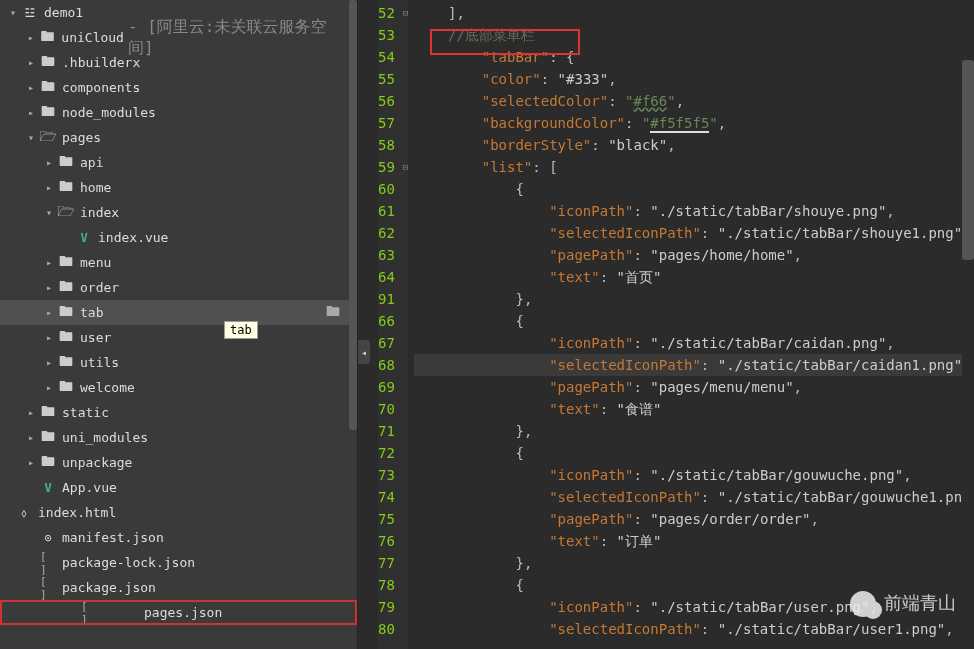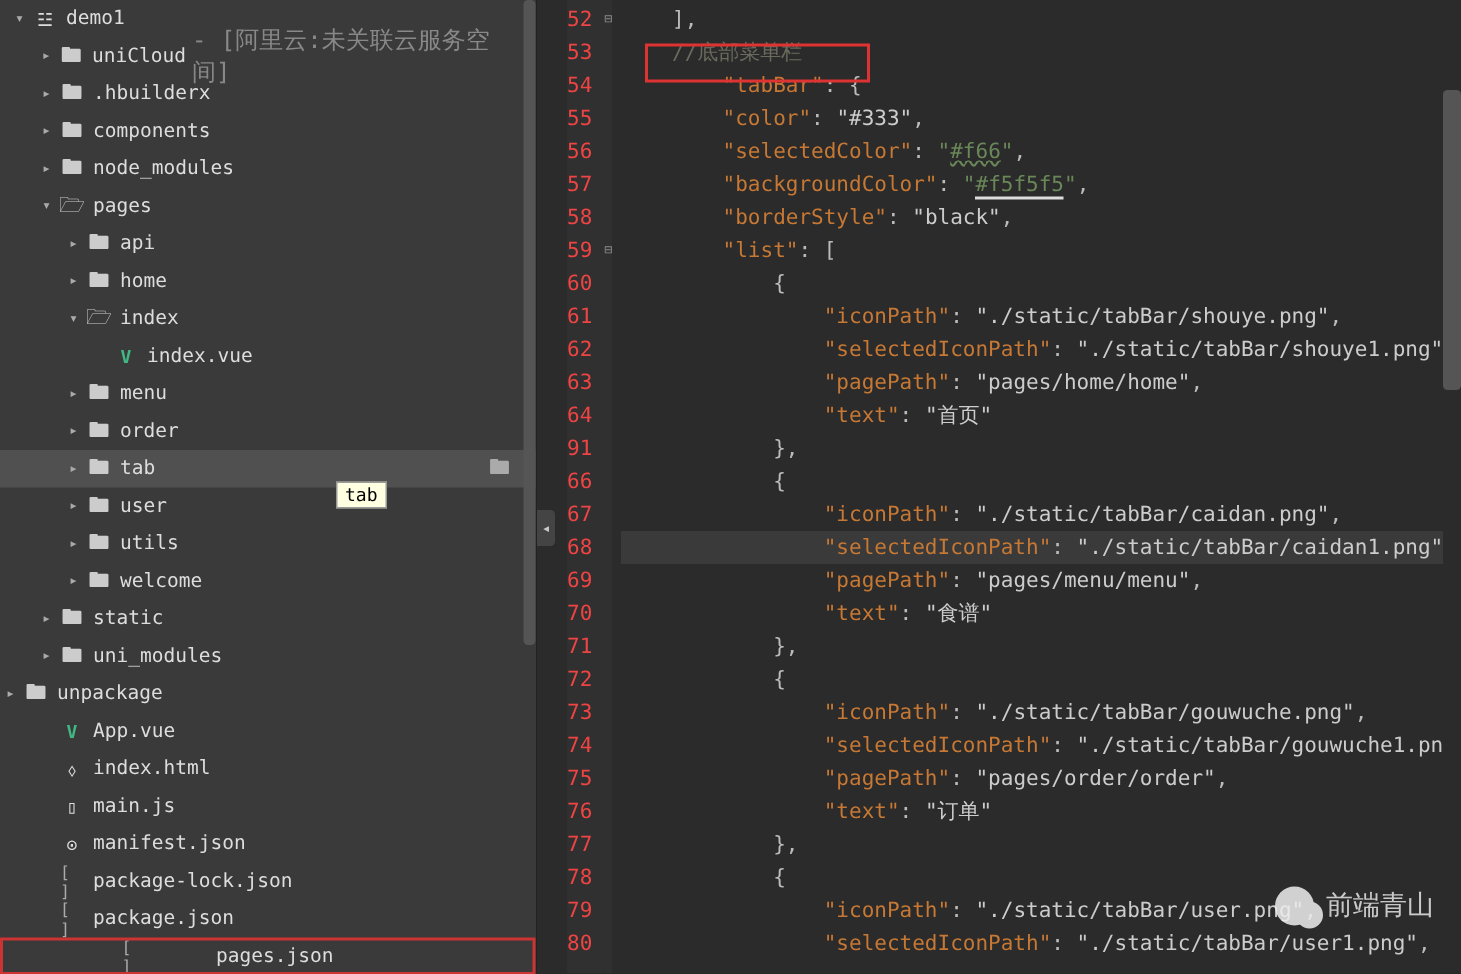--- a/index.html
+++ b/index.html
@@ -83,21 +83,21 @@
   background: #2b2b2b;
   display: flex;
   position: relative;
   font-family: Consolas, monospace;
   font-size: 14px;
   overflow: hidden;
 }
 .gutter {
   width: 52px;
   background: #303030;
-  color: #ef4444;
+  color: #84cc16;
   text-align: right;
   padding-right: 8px;
   padding-top: 2px;
   user-select: none;
   margin-left: 20px;
 }
 .gutter-line { height: 22px; line-height: 22px; }
 .fold-col {
   width: 14px;
   background: #303030;
@@ -272,39 +272,34 @@
   <div class="tree-item" style="padding-left:24px">
     <span class="arrow collapsed"></span>
     <span class="icon folder-icon"></span>
     <span>static</span>
   </div>
   <div class="tree-item" style="padding-left:24px">
     <span class="arrow collapsed"></span>
     <span class="icon folder-icon"></span>
     <span>uni_modules</span>
   </div>
-  <div class="tree-item" style="">
+  <div class="tree-item" style="padding-left:24px">
     <span class="arrow collapsed"></span>
     <span class="icon folder-icon"></span>
     <span>unpackage</span>
   </div>
   <div class="tree-item" style="padding-left:24px">
     <span class="arrow none"></span>
     <span class="icon v-icon"></span>
     <span>App.vue</span>
   </div>
-  <div class="tree-item" style="padding-left:24px">
+  <div class="tree-item" style="">
     <span class="arrow none"></span>
     <span class="icon diamond-icon"></span>
     <span>index.html</span>
-  </div>
-  <div class="tree-item" style="padding-left:24px">
-    <span class="arrow none"></span>
-    <span class="icon js-icon"></span>
-    <span>main.js</span>
   </div>
   <div class="tree-item" style="padding-left:24px">
     <span class="arrow none"></span>
     <span class="icon o-icon"></span>
     <span>manifest.json</span>
   </div>
   <div class="tree-item" style="padding-left:24px">
     <span class="arrow none"></span>
     <span class="icon brackets-icon"></span>
     <span>package-lock.json</span>

